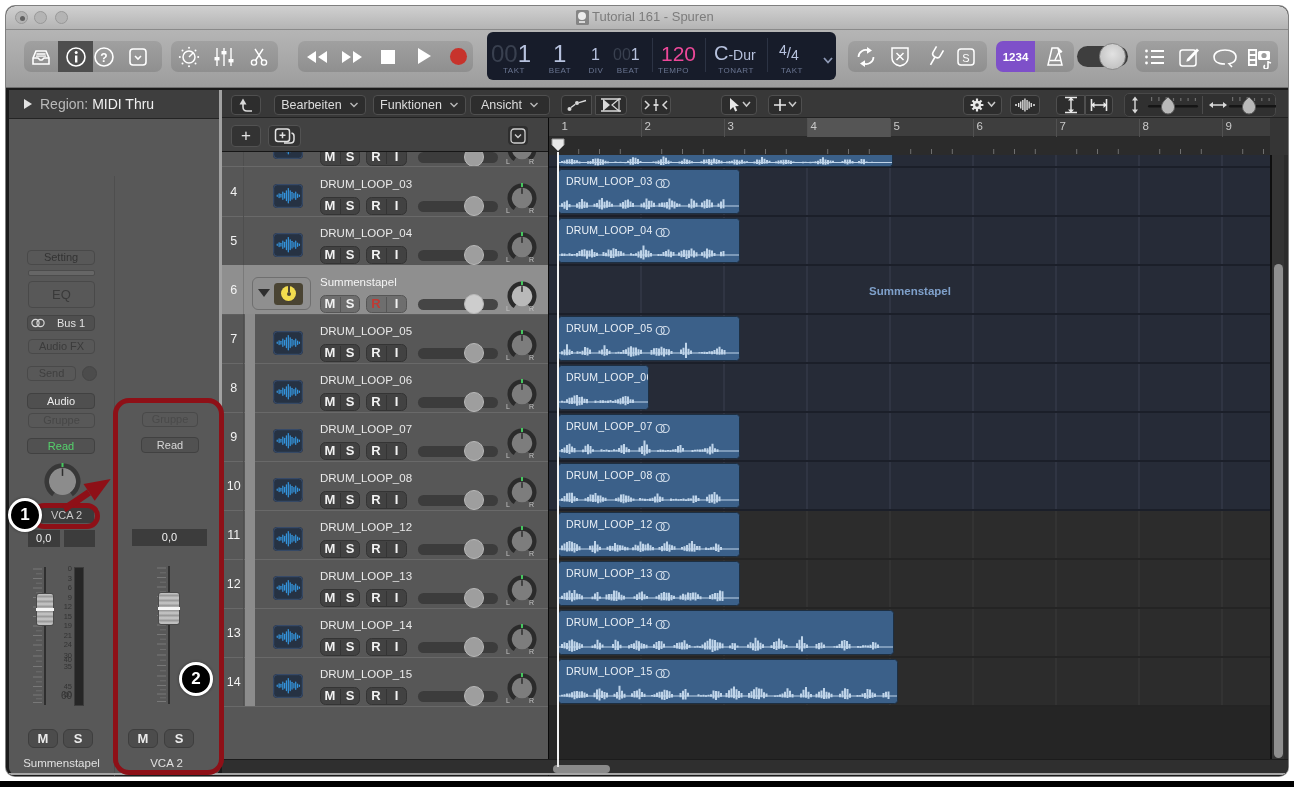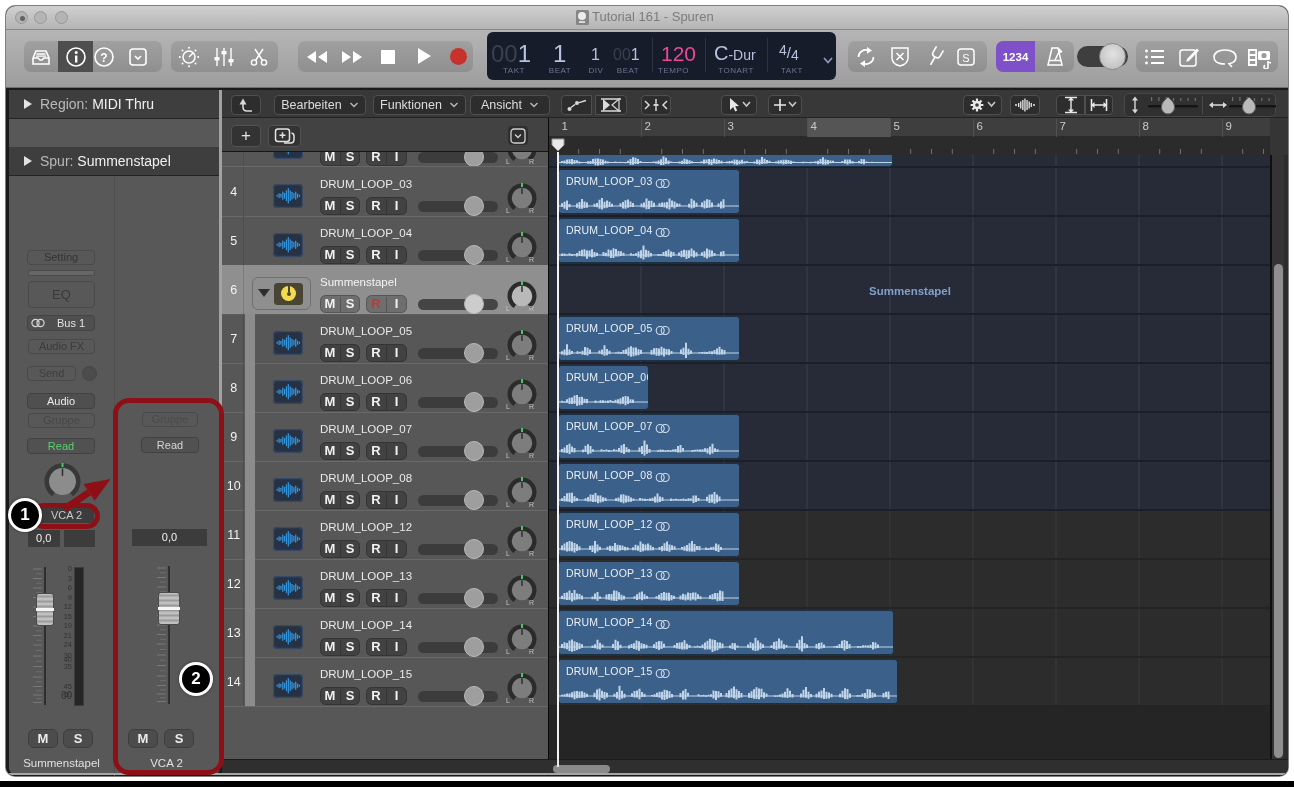--- a/index.html
+++ b/index.html
@@ -194,24 +194,20 @@
           <rect x="12" y="6" width="12" height="9" rx="1.5" fill="#ffffff"></rect>
           <circle cx="18" cy="10.5" r="2.6" fill="#9b9b9b"></circle>
           <path d="M22 16 V22 M22 22 a2 2 0 1 1 -3 -1.7 M22 17 l3 1" stroke="#ffffff" stroke-width="1.6" fill="none"></path>
         </svg>
       </div>
 <div class="" style="left:0px;top:82px;width:1282px;height:688px;background:#1b1b1b;"></div>
 <div class="" style="left:3px;top:84px;width:211px;height:683.5px;background:#585858;border-radius:6px;overflow:hidden;"></div>
 <div class="" style="left:3px;top:84px;width:211px;height:28.5px;background:#3e3e3e;border-bottom:1.5px solid #242424;display:flex;align-items:center;padding-left:15px;font-size:14px;">
         <span style="display:inline-block;width:0;height:0;border-left:8px solid #e3e3e3;border-top:5px solid transparent;border-bottom:5px solid transparent;margin-right:8px;"></span>
         <span><span style="color:#b9b9b9">Region:</span> <span style="color:#f0f0f0">MIDI Thru</span></span>
-      </div>
-<div class="" style="left:3px;top:141px;width:211px;height:29px;background:#3e3e3e;border-bottom:1.5px solid #242424;display:flex;align-items:center;padding-left:15px;font-size:14px;">
-        <span style="display:inline-block;width:0;height:0;border-left:8px solid #e3e3e3;border-top:5px solid transparent;border-bottom:5px solid transparent;margin-right:8px;"></span>
-        <span><span style="color:#b9b9b9">Spur:</span> <span style="color:#f0f0f0">Summenstapel</span></span>
       </div>
 <div class="" style="left:21px;top:244px;width:68px;height:14.5px;background:#585858;border:1.5px solid #494949;border-radius:4px;color:#333333;font-size:11px;font-weight:normal;display:flex;align-items:center;justify-content:center;">Setting</div>
 <div class="" style="left:22px;top:264px;width:67px;height:6px;background:#666;border:1px solid #4c4c4c;border-radius:2px;"></div>
 <div class="" style="left:22px;top:275px;width:67px;height:27px;background:#585858;border:1.5px solid #494949;border-radius:4px;color:#3a3a3a;font-size:13px;font-weight:normal;display:flex;align-items:center;justify-content:center;">EQ</div>
 <div class="" style="left:21px;top:309px;width:68px;height:15.5px;background:#4f4f4f;border:1.5px solid #444;border-radius:4px;color:#e3e3e3;font-size:11px;display:flex;align-items:center;">
         <svg width="17" height="10" style="margin:0 4px 0 2px">
           <circle cx="5.5" cy="5" r="3.6" fill="none" stroke="#d8d8d8" stroke-width="1.2"></circle>
           <circle cx="10.5" cy="5" r="3.6" fill="none" stroke="#d8d8d8" stroke-width="1.2"></circle>
         </svg>
         <span style="margin-left:6px">Bus 1</span>

